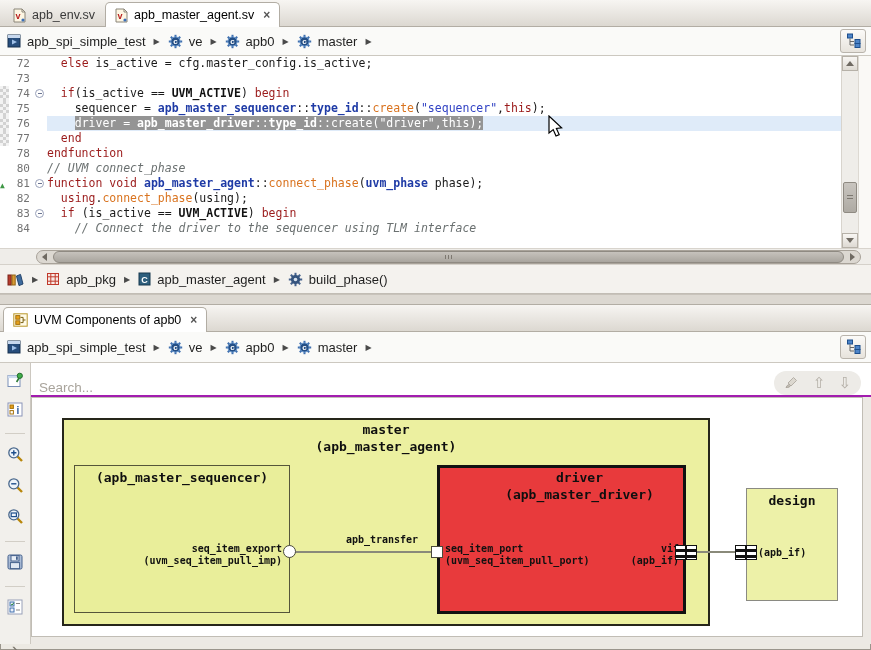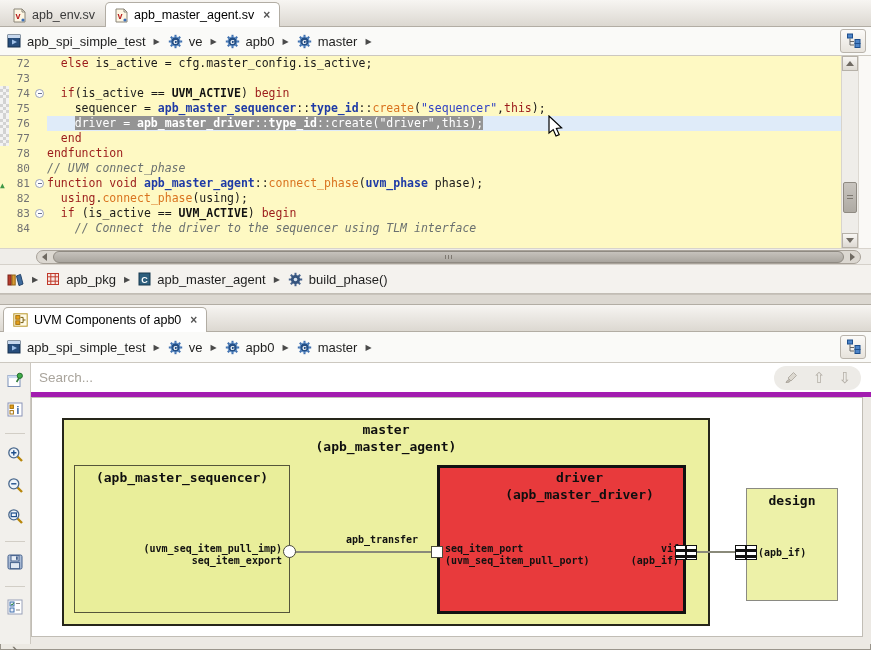--- a/index.html
+++ b/index.html
@@ -21,21 +21,21 @@
   
   .crumbbar{background:#fafaf8;border-bottom:1px solid #ccc8c0;display:flex;
             align-items:center;padding:0 5px;font-size:13px;color:#1f1f1f}
   .crumbbar.mid{background:#f4f2ee;border-top:1px solid #d5d1ca;border-bottom:1px solid #c2bdb5}
   .crumb-item{display:flex;align-items:center;gap:6px;padding:0 2px}
   .crumb-sep{font-size:8px;color:#4a4a4a;margin:0 6px}
   .crumb-right{margin-left:auto;width:26px;height:24px;border:1px solid #b9b4ac;border-radius:3px;
                background:linear-gradient(#fbfaf8,#e7e3dc);display:flex;align-items:center;justify-content:center}
 
   
-  .editor{height:192px;background:#fef9c3;display:flex;overflow:hidden}
+  .editor{height:192px;background:#ffffff;display:flex;overflow:hidden}
   .code-col{flex:1;overflow:hidden;position:relative}
   .code-row{display:flex;height:15px;line-height:15px;white-space:pre;
             font-family:"DejaVu Sans Mono",monospace;font-size:11.5px}
   .ann{width:9px;flex:none;position:relative}
   .ann-chk{background:conic-gradient(#d2d2d2 25%,#f3f3f3 0 50%,#d2d2d2 0 75%,#f3f3f3 0) 0 0/6px 6px}
   .ann .tri{position:absolute;left:0;top:2px;font-size:8px;color:#3f9746}
   .num{width:25px;flex:none;text-align:right;padding-right:4px;color:#737373;font-size:11px}
   .fold{width:13px;flex:none;position:relative}
   .fold-dot{position:absolute;left:1px;top:3px;width:9px;height:9px;border:1px solid #9aa2ba;
             border-radius:50%;background:#fff}
@@ -74,21 +74,21 @@
   .hbtn{width:15px;flex:none;display:flex;align-items:center;justify-content:center}
   .hthumb{flex:1;margin:0 1px;border:1px solid #8f8a82;border-radius:6px;
           background:linear-gradient(#c6c2bc,#a9a59e);position:relative}
   .hthumb::after{content:"";position:absolute;left:50%;top:3px;bottom:3px;width:8px;margin-left:-4px;
           background:repeating-linear-gradient(90deg,#7d7870 0 1px,transparent 1px 3px)}
 
   
   .sash{height:11px;background:#dcd8d1;border-top:1px solid #c8c3bb;border-bottom:1px solid #b2ada4}
 
   
-  .search-row{height:34px;background:#fff;border-bottom:5px solid #a21caf;display:flex;align-items:center}
+  .search-row{height:34px;background:#fff;border-bottom:2px solid #a21caf;display:flex;align-items:flex-end}
   .search-ph{font-size:13.5px;color:#a9a49c;padding-left:8px}
   .search-actions{margin-left:auto;margin-right:10px;display:flex;align-items:center;gap:13px;
                   background:#edebe7;border-radius:13px;padding:3px 10px;color:#b3aea6;font-size:15px}
   .panel-content{display:flex;height:281px}
   .side-toolbar{width:31px;flex:none;background:#f2f0ec;border-right:1px solid #ccc8c0;
                 display:flex;flex-direction:column;align-items:center;padding-top:9px}
   .side-toolbar .ticon{margin-bottom:10px;display:block}
   .tsep{width:20px;border-top:1px solid #d2cec6;margin:2px 0 12px 0}
   .tmore{font-size:19px;color:#7d786f;margin-top:10px;line-height:1}
   .panel-main{flex:1;display:flex;flex-direction:column;min-width:0}
@@ -493,22 +493,22 @@
         <div class="dtitle t-master">
           <div>master</div>
             <div>(apb_master_agent)</div>
         </div>
 
         <div class="dbox box-seq"></div>
         <div class="dtitle t-seq">
             <div>(apb_master_sequencer)</div>
         </div>
         <div class="plabel pl-seq">
-          <div>(uvm_seq_item_pull_imp)</div>
-            <div>seq_item_export</div>
+          <div>seq_item_export</div>
+            <div>(uvm_seq_item_pull_imp)</div>
         </div>
 
         <div class="dbox box-drv"></div>
         <div class="dtitle t-drv">
           <div>driver</div>
             <div>(apb_master_driver)</div>
         </div>
         <div class="plabel pl-drv">
           <div>seq_item_port</div>
             <div>(uvm_seq_item_pull_port)</div>

